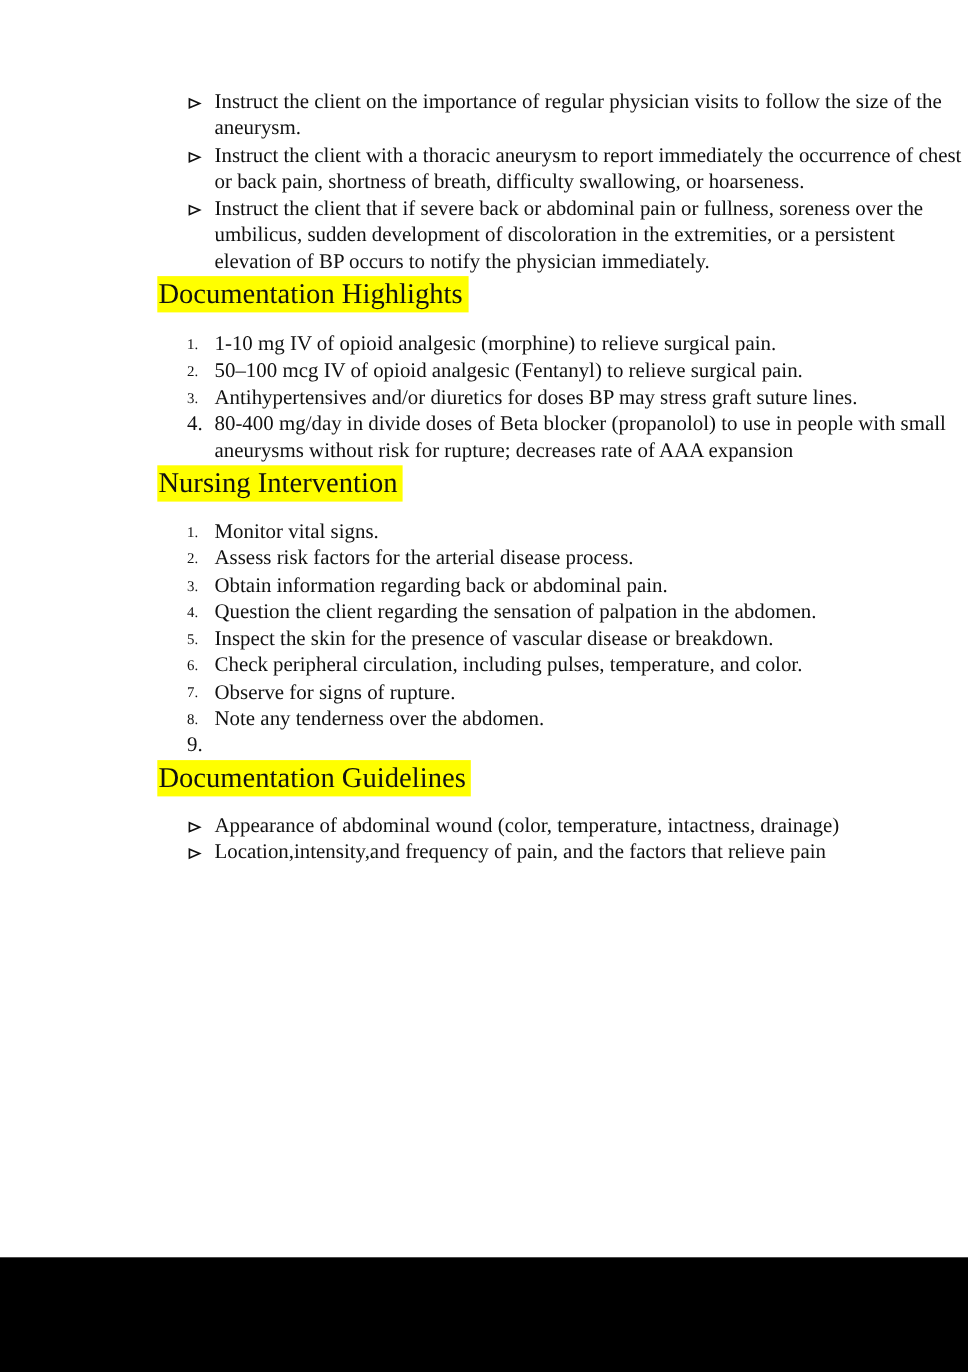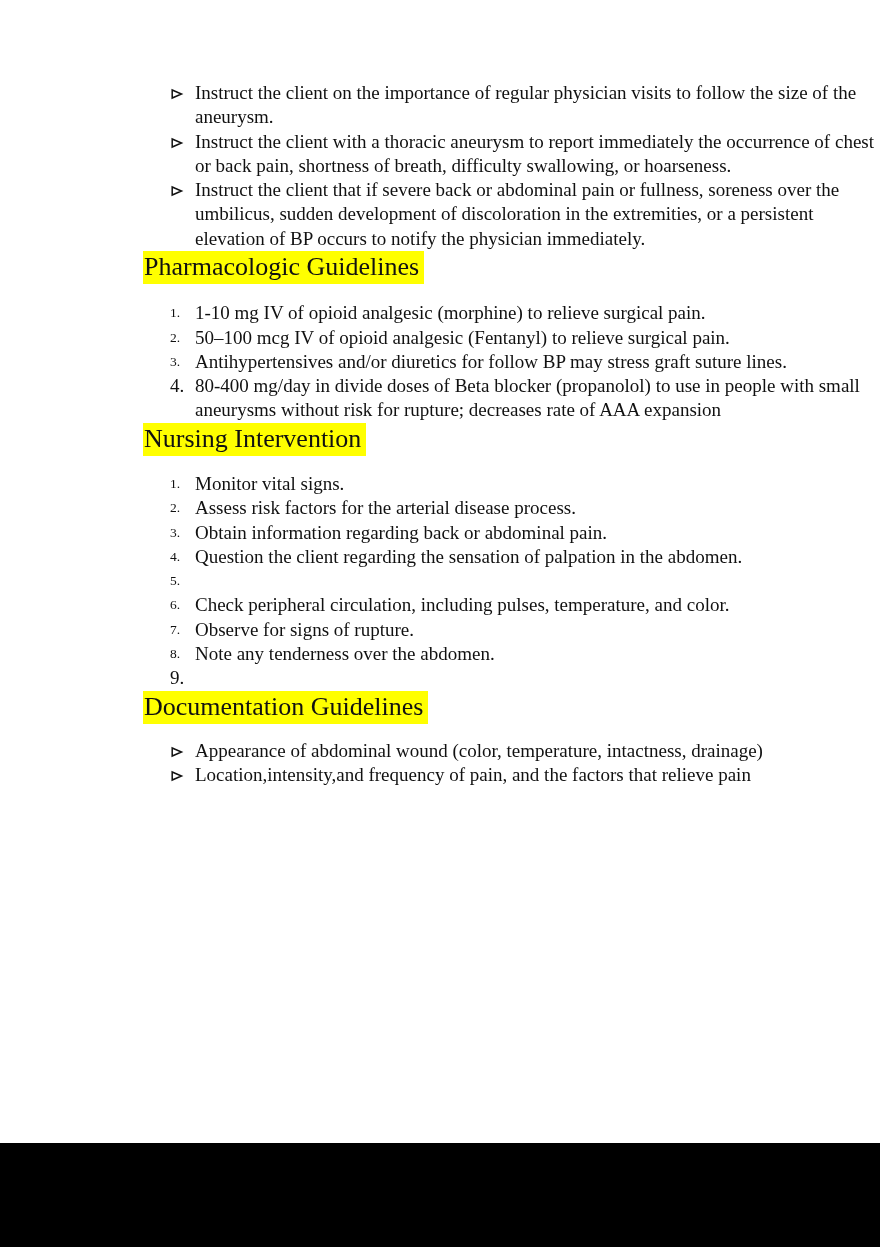--- a/index.html
+++ b/index.html
@@ -104,34 +104,34 @@
     <li>
       <span class="mk arrow">
           <svg width="14" height="14" viewBox="0 0 14 14">
             <path d="M2.2 3 L11.5 7 L2.2 11 Z" fill="none" stroke="#111" stroke-width="1.5"></path>
           </svg>
         </span>
       <span class="tx">Instruct the client that if severe back or abdominal pain or fullness, soreness over the umbilicus, sudden development of discoloration in the extremities, or a persistent elevation of BP occurs to notify the physician immediately.</span>
     </li>
   </ul>
 
-  <h2 class="heading h-pharm"><span class="hl">Pharmacologic Guidelines</span></h2>
+  <h2 class="heading h-pharm"><span class="hl">Documentation Highlights</span></h2>
 
   <ol class="ol-pharm">
     <li>
       <span class="mk num-small">1.</span>
       <span class="tx">1-10 mg IV of opioid analgesic (morphine) to relieve surgical pain.</span>
     </li>
     <li>
       <span class="mk num-small">2.</span>
       <span class="tx">50–100 mcg IV of opioid analgesic (Fentanyl) to relieve surgical pain.</span>
     </li>
     <li>
       <span class="mk num-small">3.</span>
-      <span class="tx">Antihypertensives and/or diuretics for follow BP may stress graft suture lines.</span>
+      <span class="tx">Antihypertensives and/or diuretics for doses BP may stress graft suture lines.</span>
     </li>
     <li>
       <span class="mk num-large">4.</span>
       <span class="tx">80-400 mg/day in divide doses of Beta blocker (propanolol) to use in people with small aneurysms without risk for rupture; decreases rate of AAA expansion</span>
     </li>
   </ol>
 
   <h2 class="heading h-nurs"><span class="hl">Nursing Intervention</span></h2>
 
   <ol class="ol-nurs">
@@ -146,20 +146,21 @@
     <li>
       <span class="mk num-small">3.</span>
       <span class="tx">Obtain information regarding back or abdominal pain.</span>
     </li>
     <li>
       <span class="mk num-small">4.</span>
       <span class="tx">Question the client regarding the sensation of palpation in the abdomen.</span>
     </li>
     <li>
       <span class="mk num-small">5.</span>
+      <span class="tx">Inspect the skin for the presence of vascular disease or breakdown.</span>
     </li>
     <li>
       <span class="mk num-small">6.</span>
       <span class="tx">Check peripheral circulation, including pulses, temperature, and color.</span>
     </li>
     <li>
       <span class="mk num-small">7.</span>
       <span class="tx">Observe for signs of rupture.</span>
     </li>
     <li>

